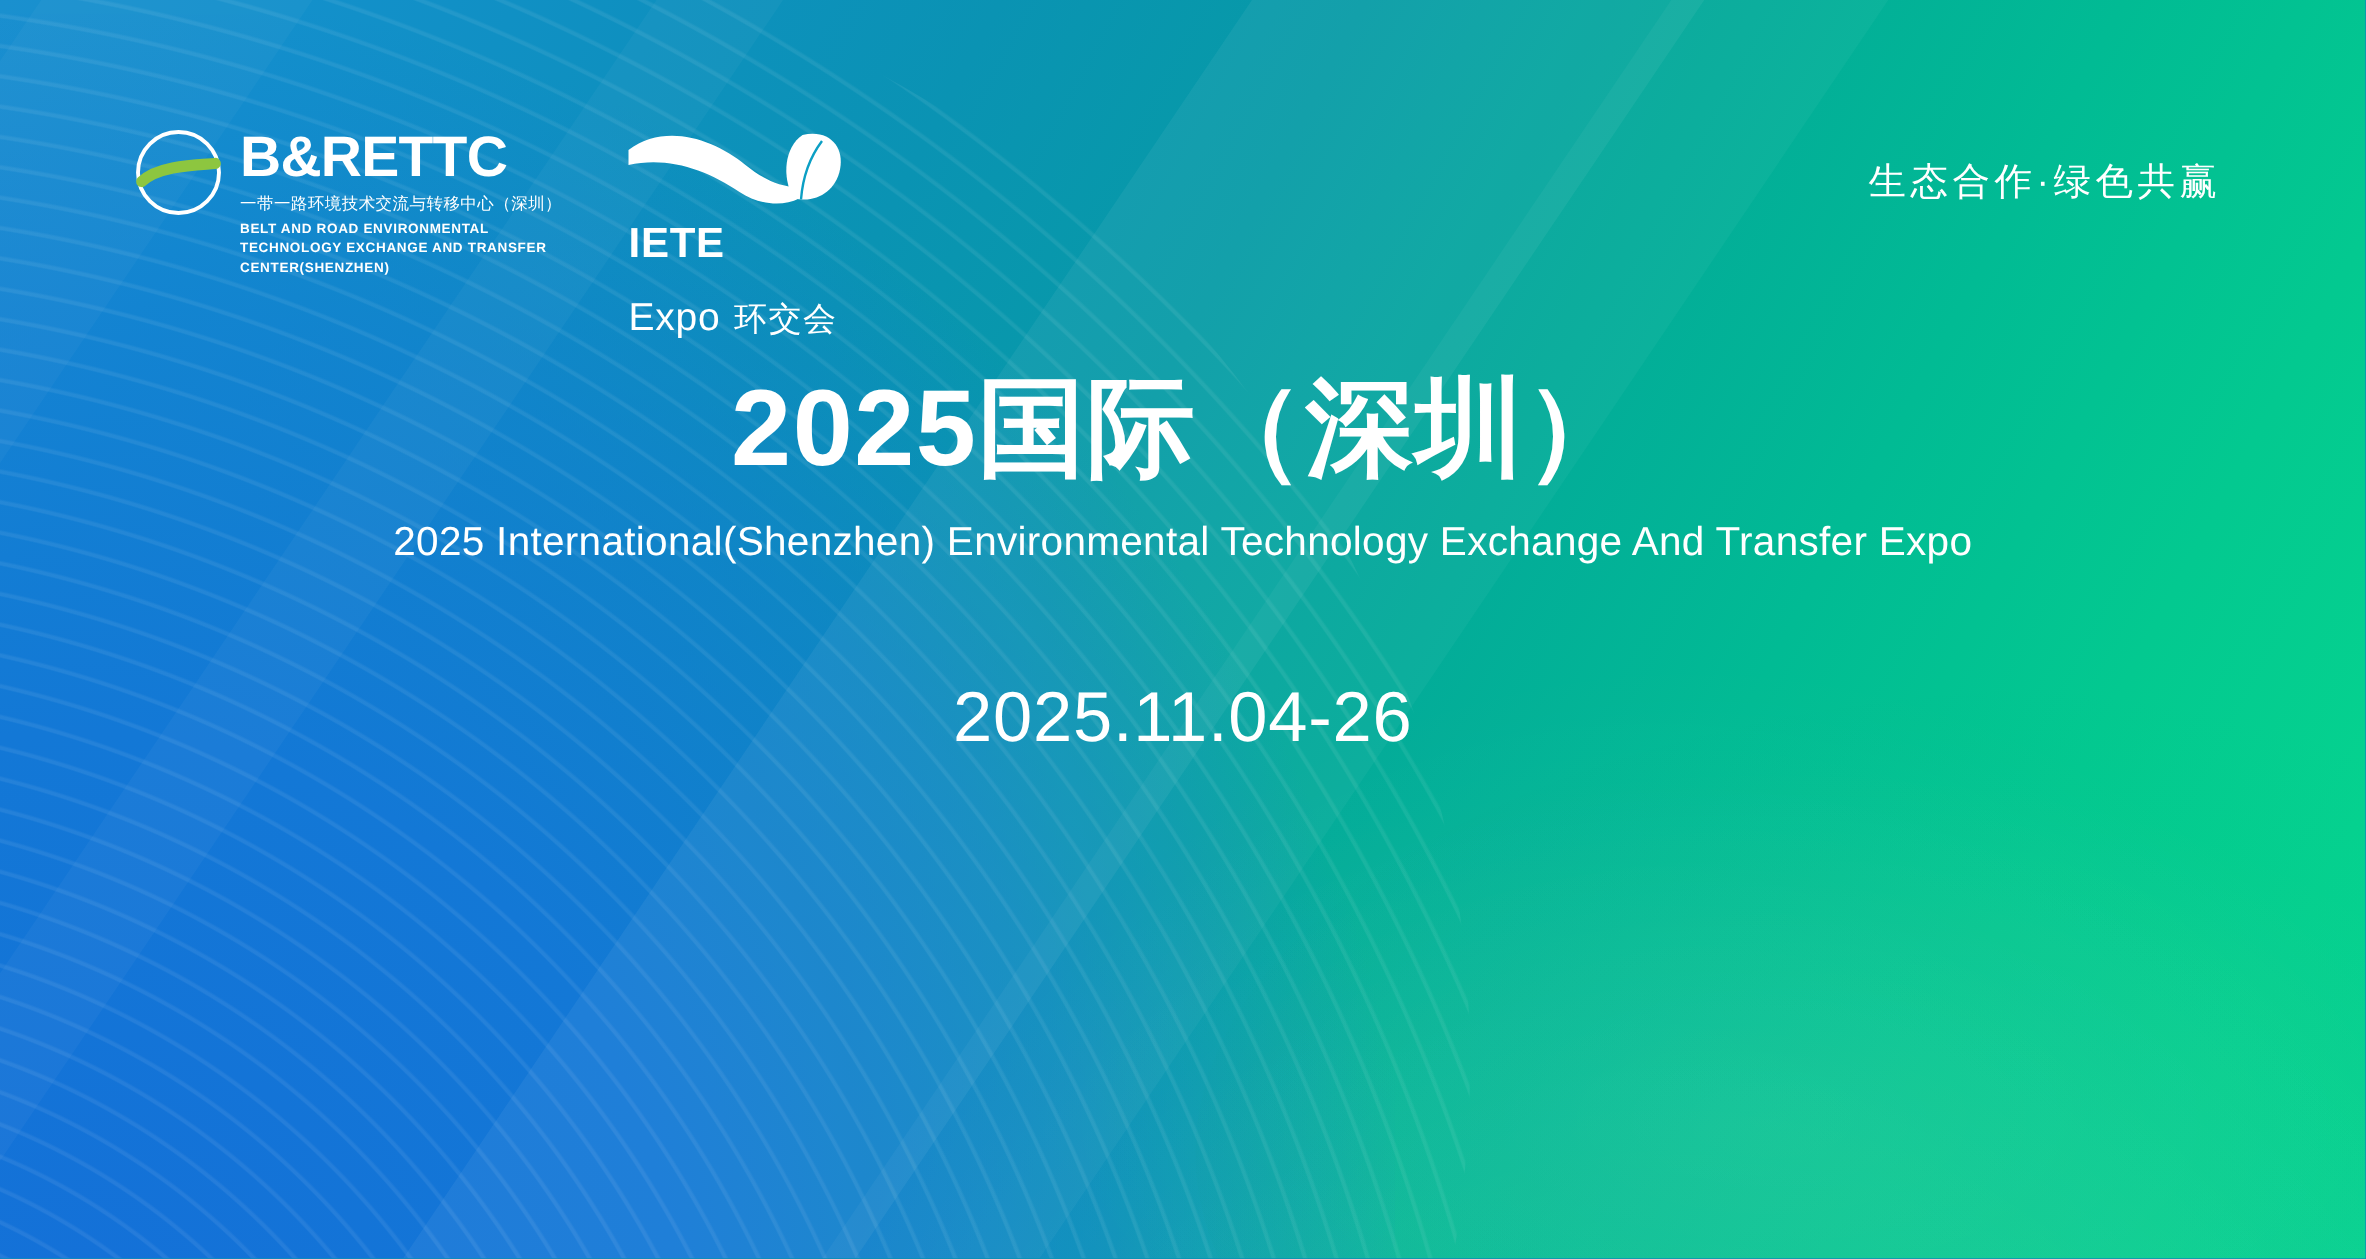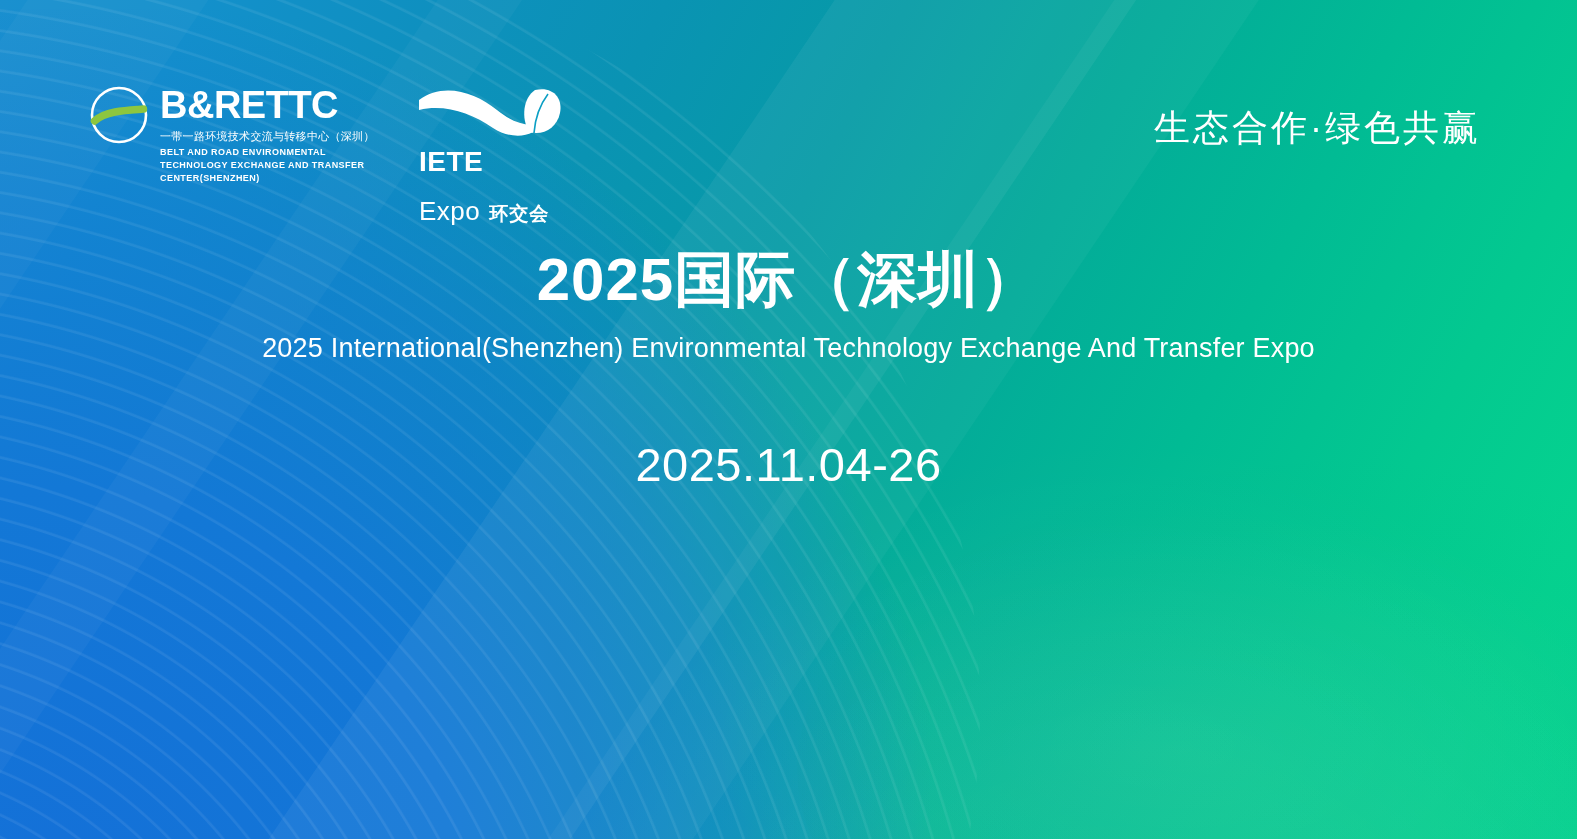--- a/index.html
+++ b/index.html
@@ -143,28 +143,28 @@
   .iete-text {
     position: absolute;
     left: 2px;
     top: 64px;
     color: #ffffff;
     line-height: 1;
   }
   .iete-abbr { font-size: 28px; font-weight: 700; letter-spacing: .5px; }
   .iete-row2 { display: flex; align-items: baseline; gap: 9px; margin-top: 22px; }
   .iete-expo { font-size: 26px; font-weight: 300; letter-spacing: .5px; }
-  .iete-cn { font-size: 19px; font-weight: 700; letter-spacing: 1px; }
+  .iete-cn { font-size: 22px; font-weight: 400; letter-spacing: 1px; }
 
   .tagline {
     position: absolute;
     right: 96px;
     top: 104px;
     color: #ffffff;
-    font-size: 36px;
+    font-size: 25px;
     font-weight: 400;
     letter-spacing: 3px;
     white-space: nowrap;
   }
 
   
   .content {
     position: absolute;
     left: 0; right: 0;
     top: 248px;
@@ -172,21 +172,21 @@
     text-align: center;
     color: #ffffff;
   }
 
   .title-line {
     font-weight: 700;
     line-height: 1.08;
     white-space: nowrap;
     letter-spacing: 1px;
   }
-  .title-1 { font-size: 60px; }
+  .title-1 { font-size: 72px; }
   .title-2 { font-size: 92px; letter-spacing: 2px; margin-top: 6px; }
 
   .subtitle {
     margin-top: 20px;
     font-size: 27px;
     font-weight: 400;
     letter-spacing: .2px;
     white-space: nowrap;
   }
 

